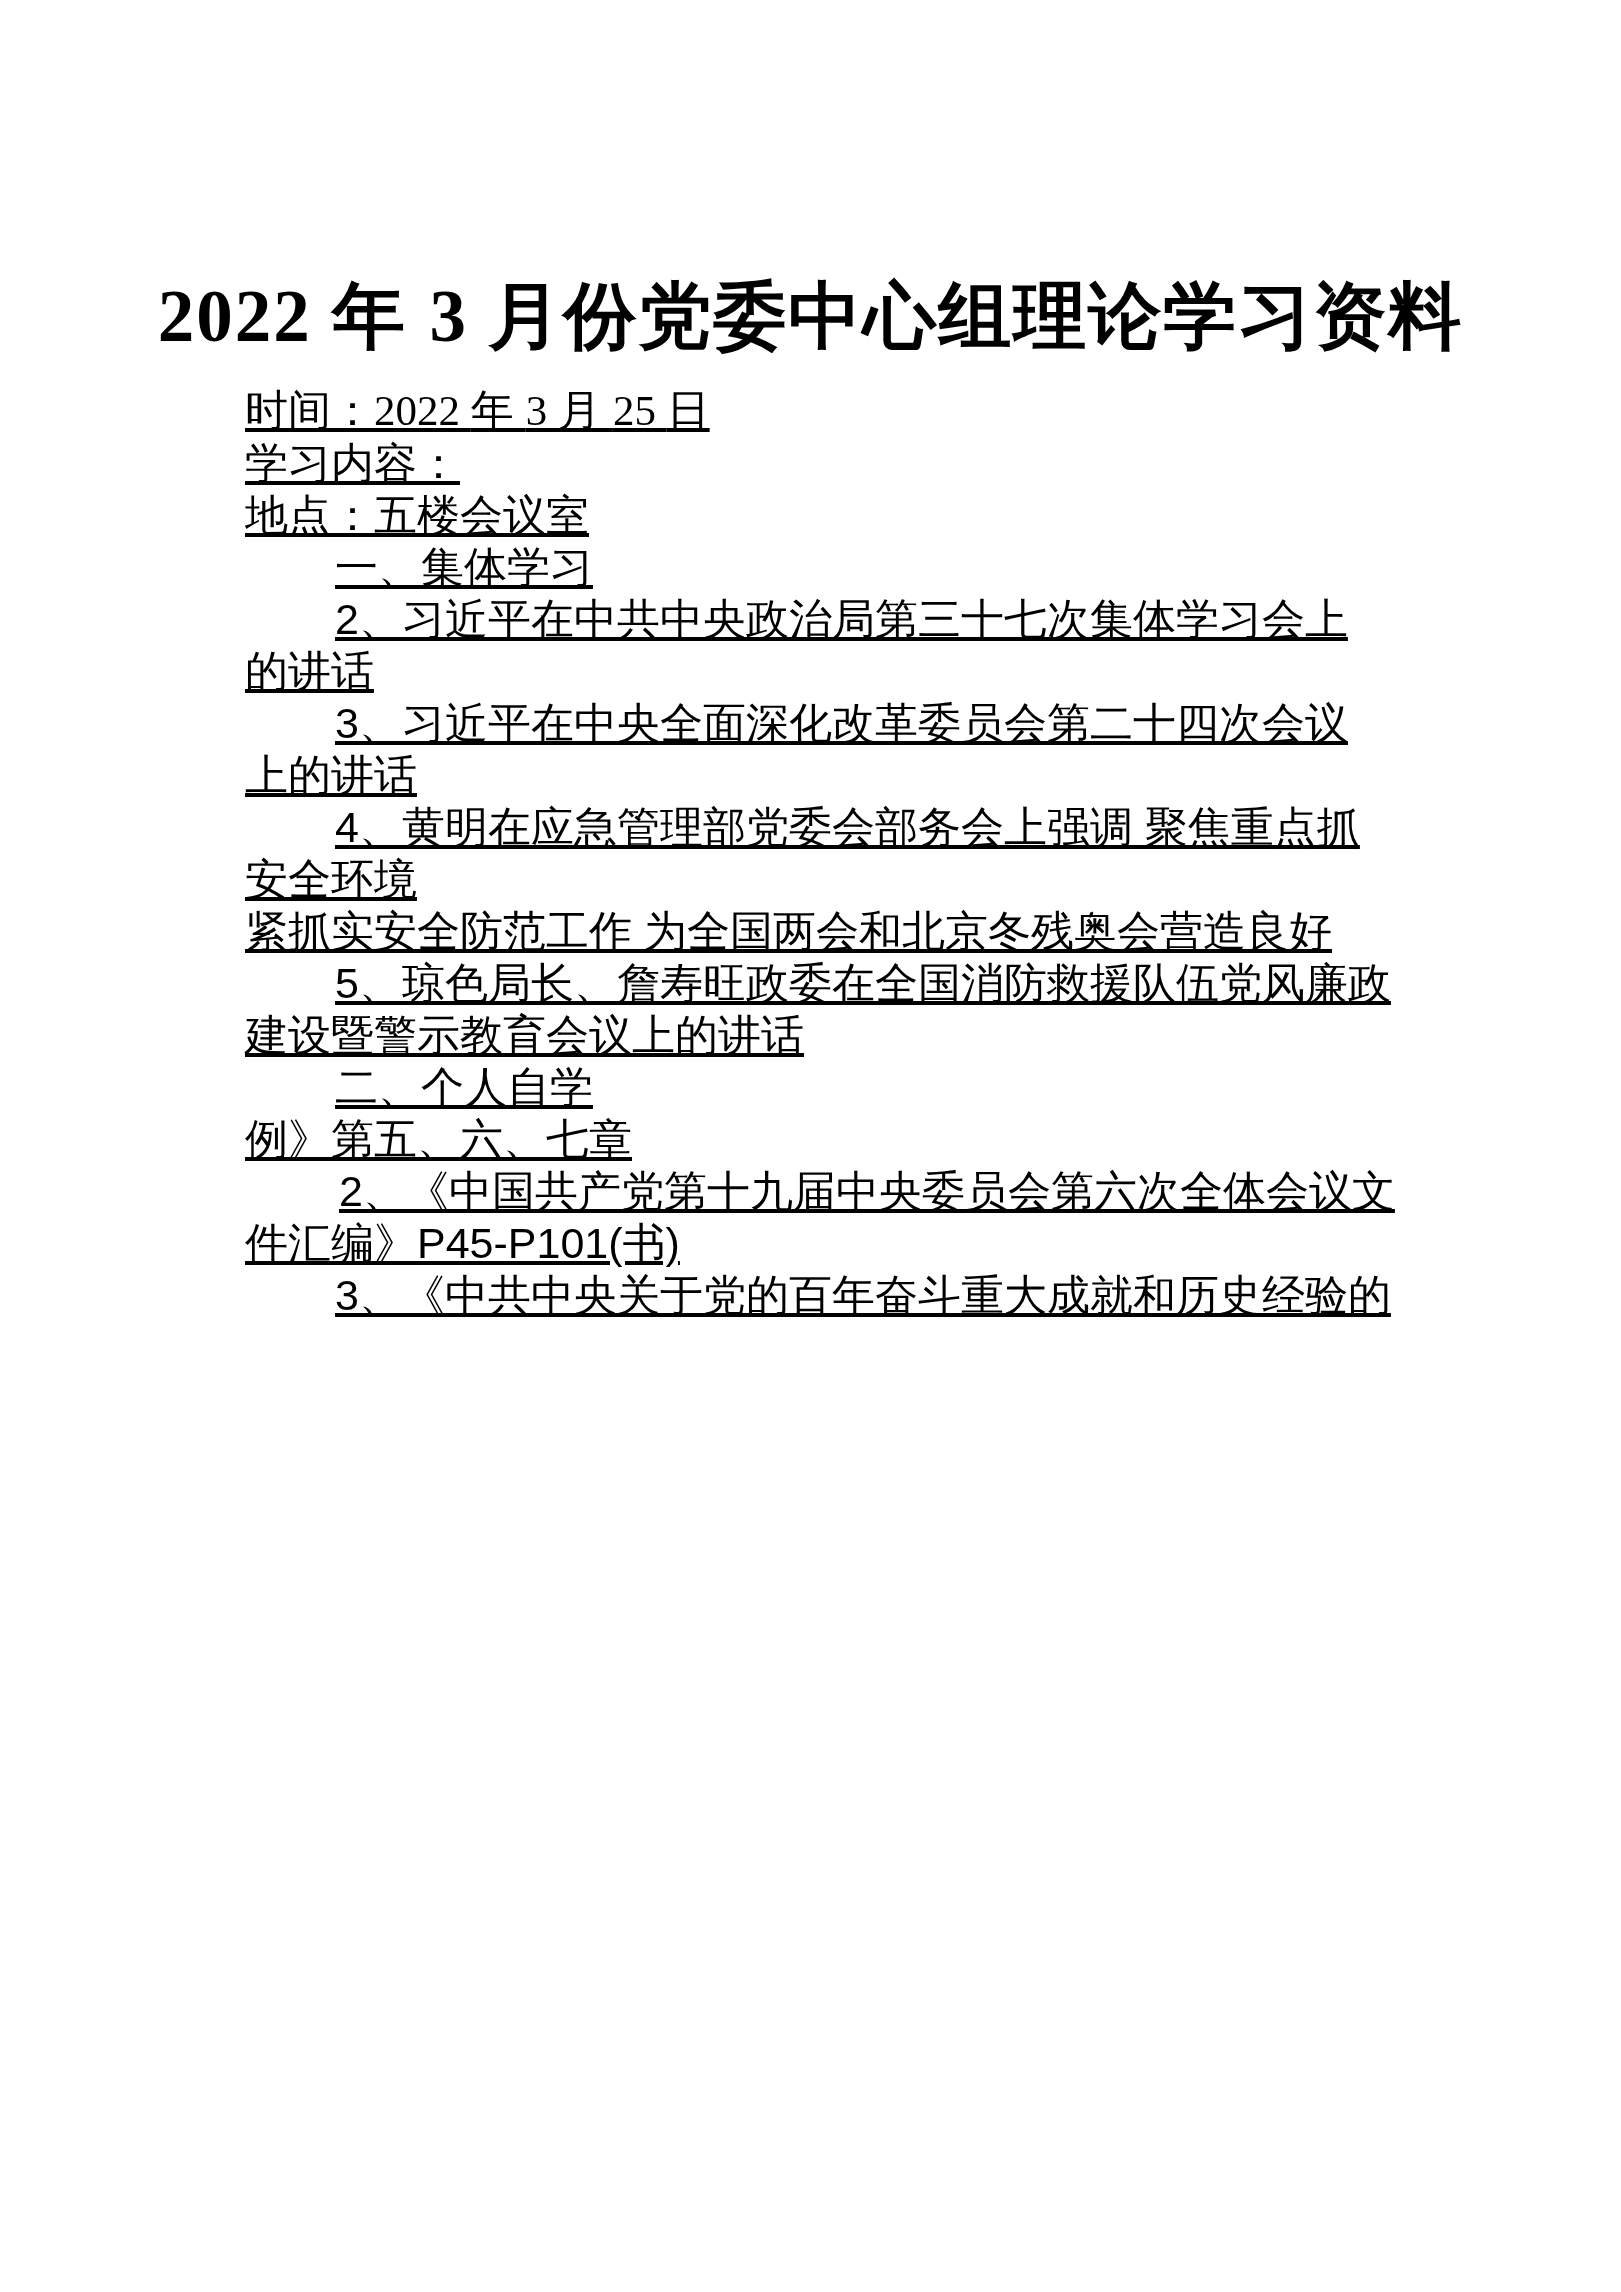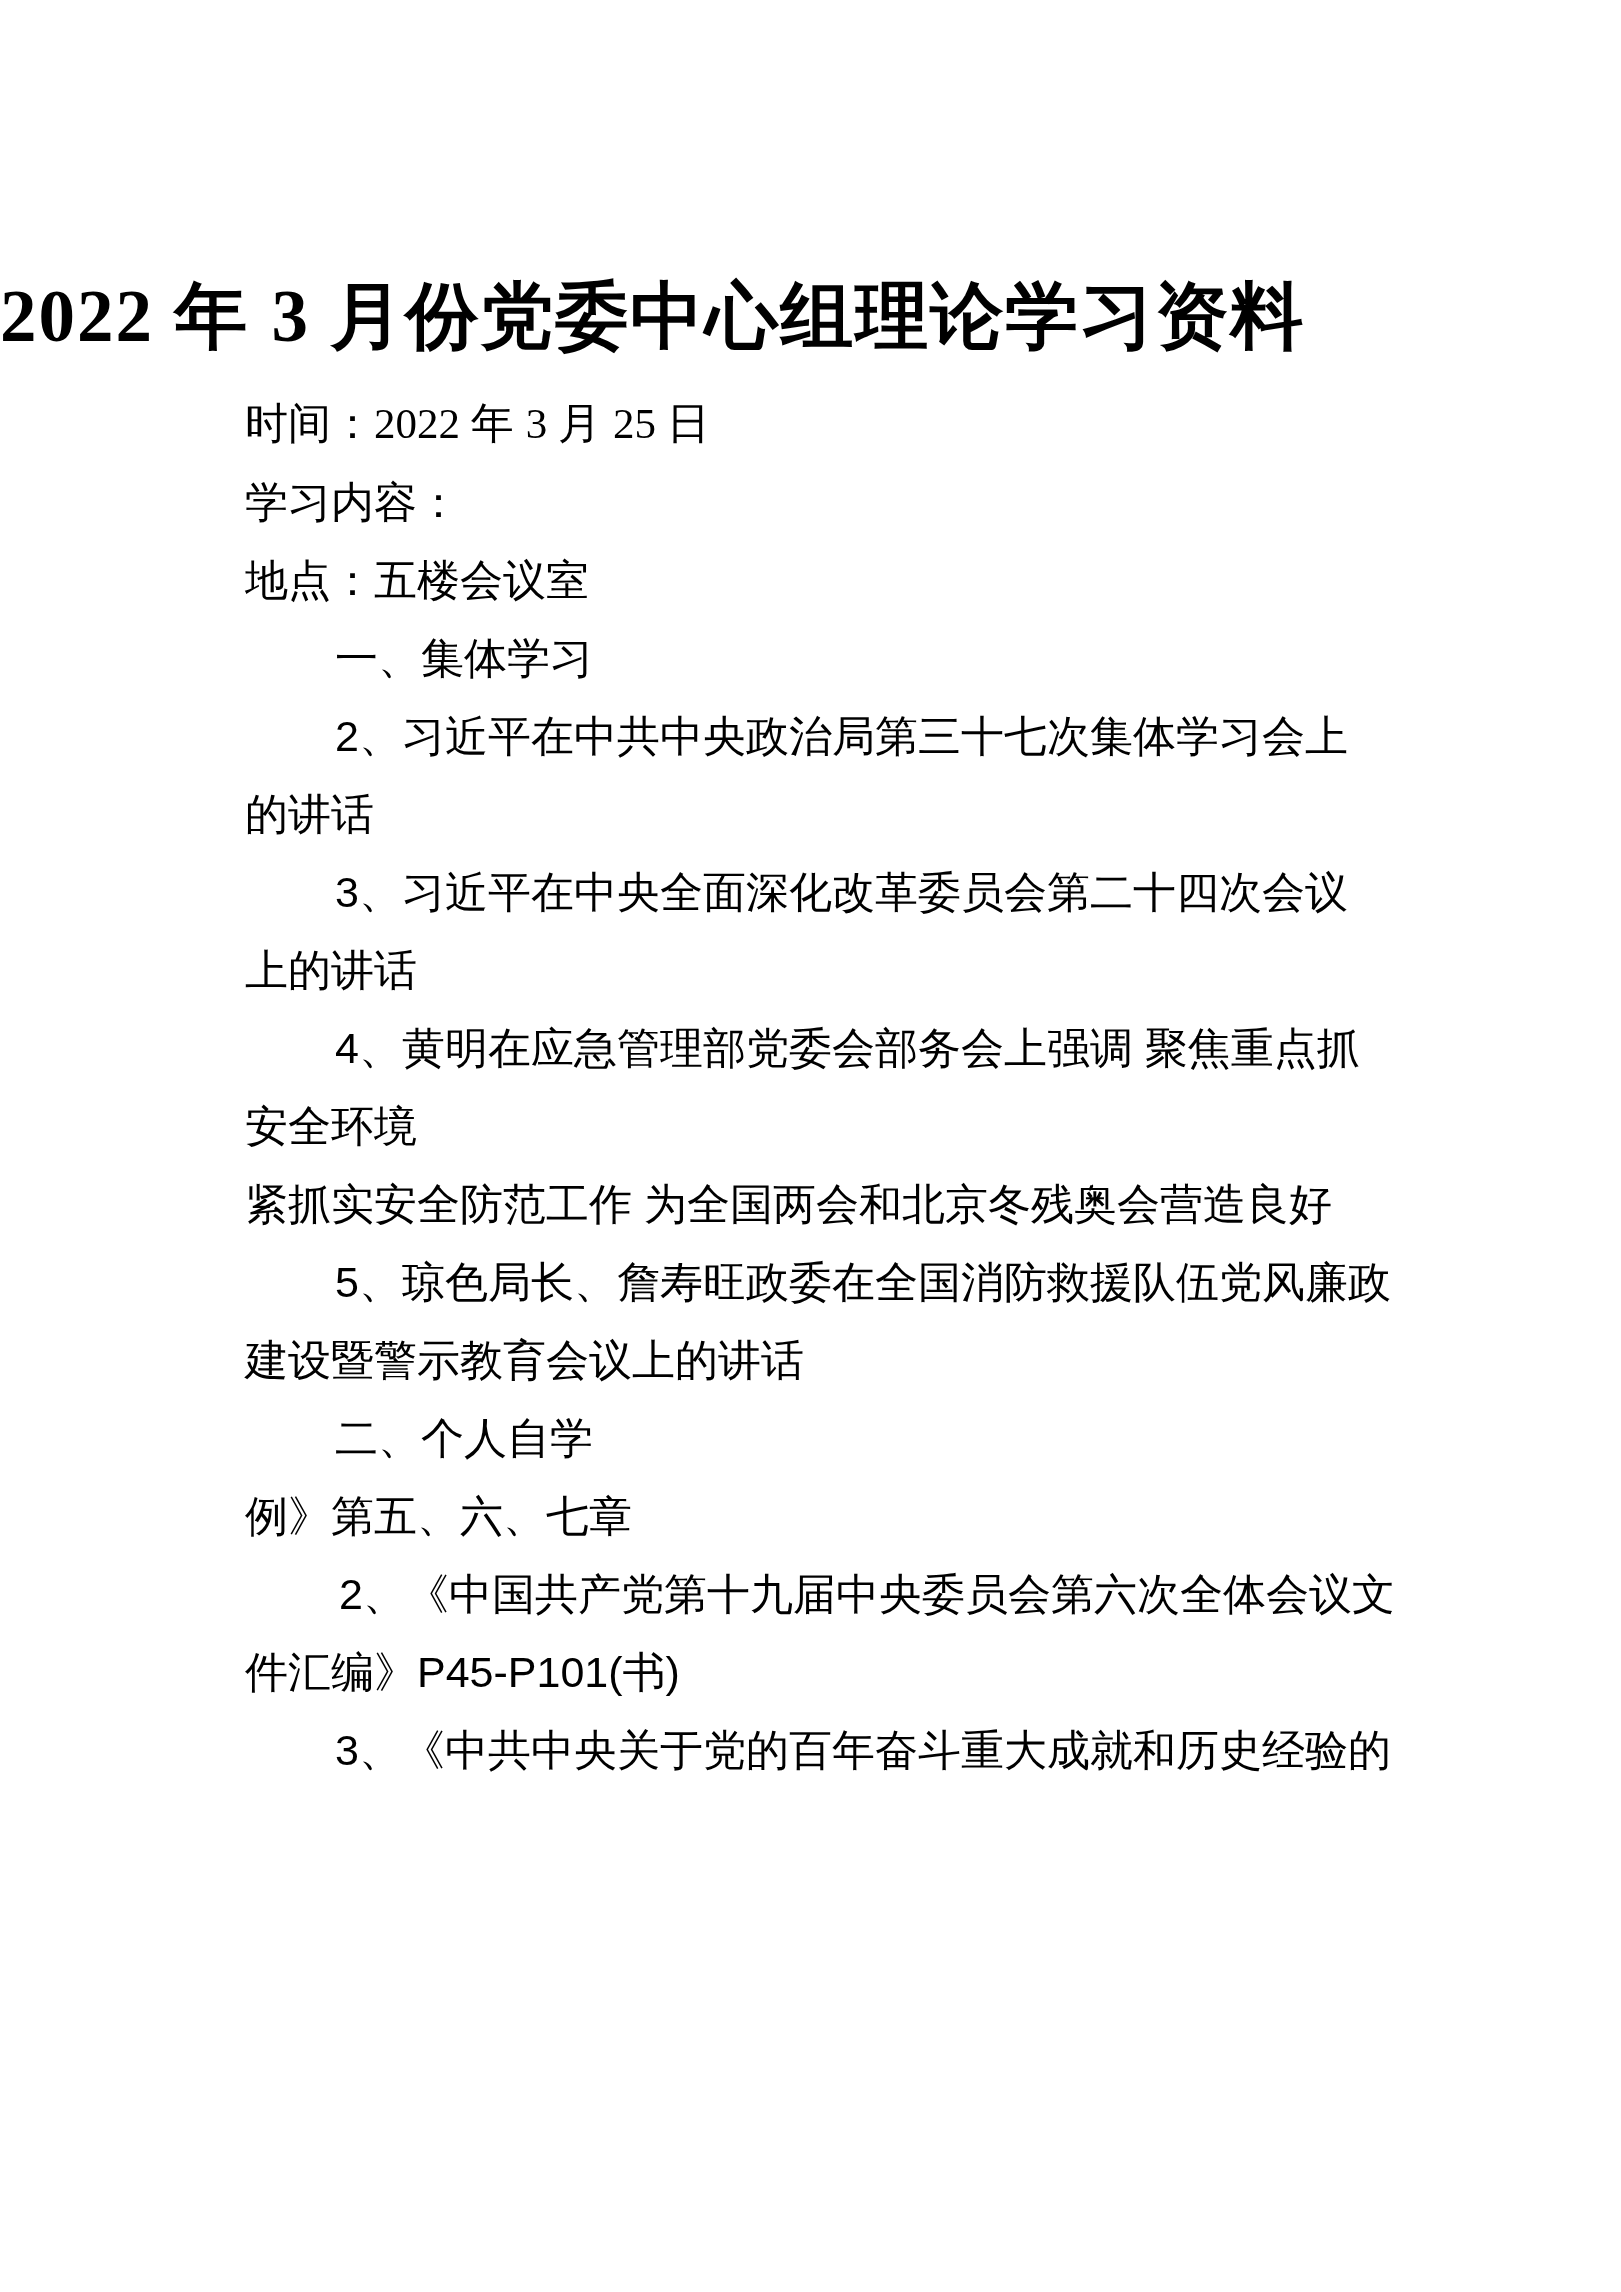--- a/index.html
+++ b/index.html
@@ -10,36 +10,38 @@
     background: #ffffff;
     color: #000000;
     overflow: hidden;
     font-family: "Liberation Sans", sans-serif;
   }
   .doc-title {
     position: absolute;
     top: 208px;
     left: 0;
     width: 100%;
+    text-align: center;
     font-size: 73px;
     line-height: 118px;
     font-weight: 700;
     letter-spacing: 2px;
     white-space: pre;
     font-family: "Liberation Sans", sans-serif;
   }
   .doc-body {
     position: absolute;
     left: 245px;
     top: 384px;
     width: 1142px;
     font-size: 43px;
-    line-height: 78px;
+    line-height: 52px;
     font-weight: 400;
     font-family: "Liberation Sans", sans-serif;
+    text-decoration: underline;
   }
   .line { white-space: pre; }
   .ind0 { margin-left: 0; }
   .ind1 { margin-left: 94px; }
   .ind2 { margin-left: 90px; }
   .serif { font-family: "Liberation Serif", serif; }
 </style>
 </head>
 <body>
 

